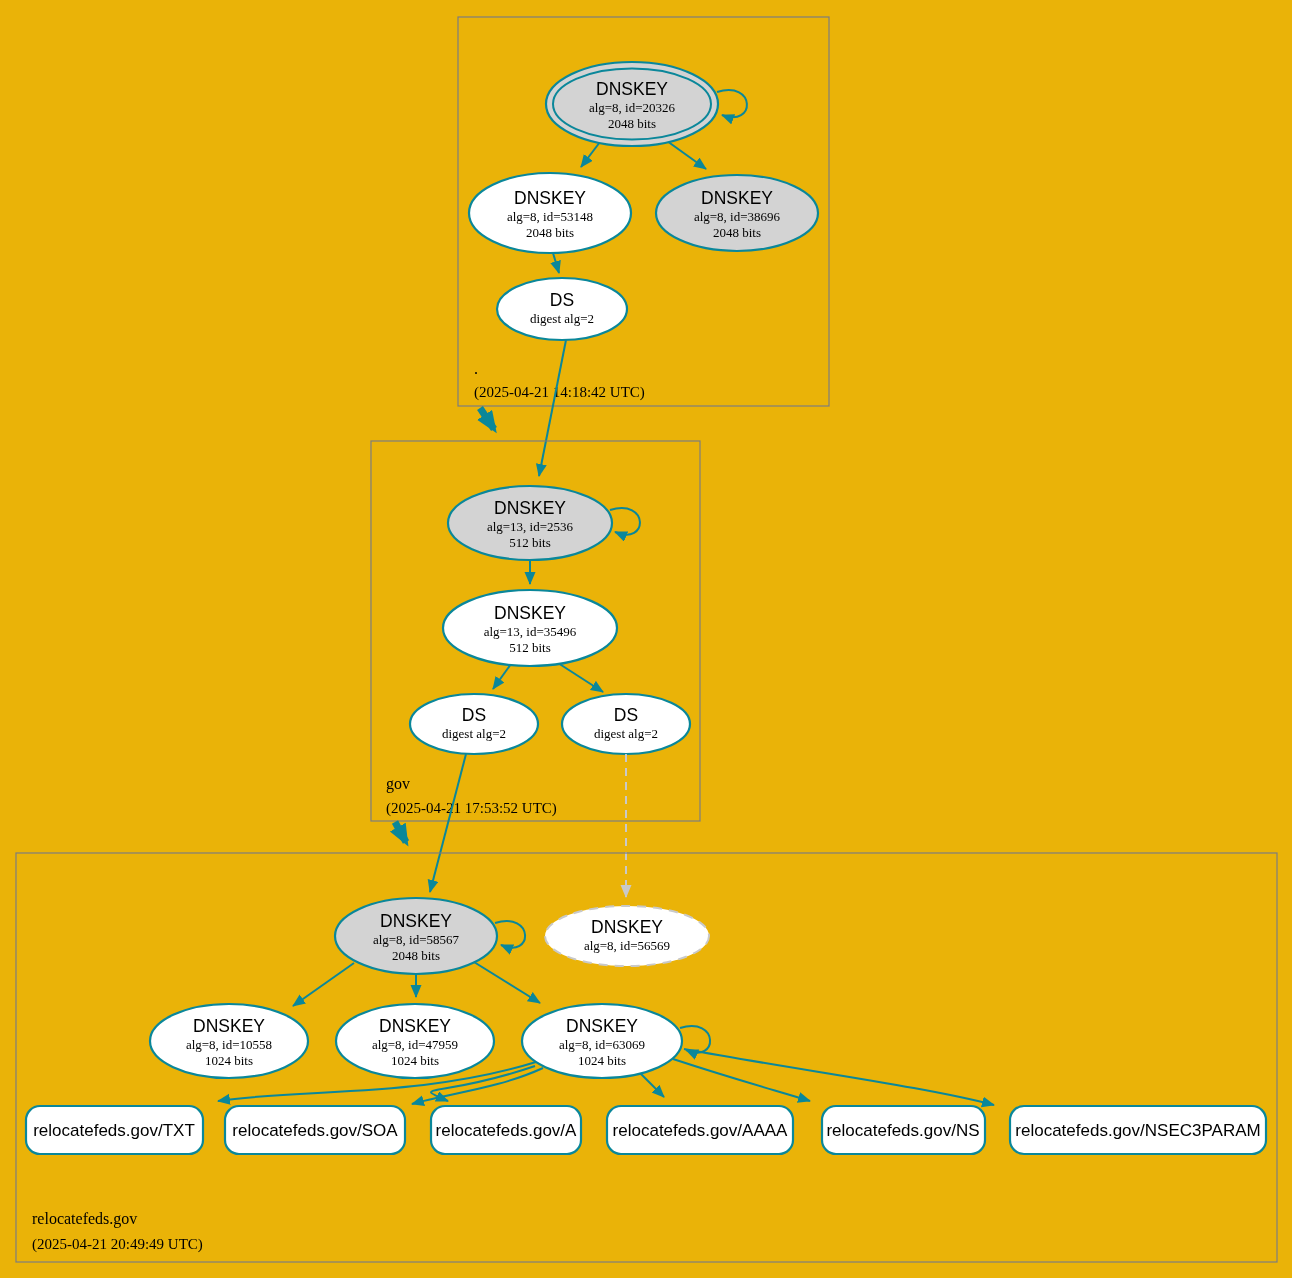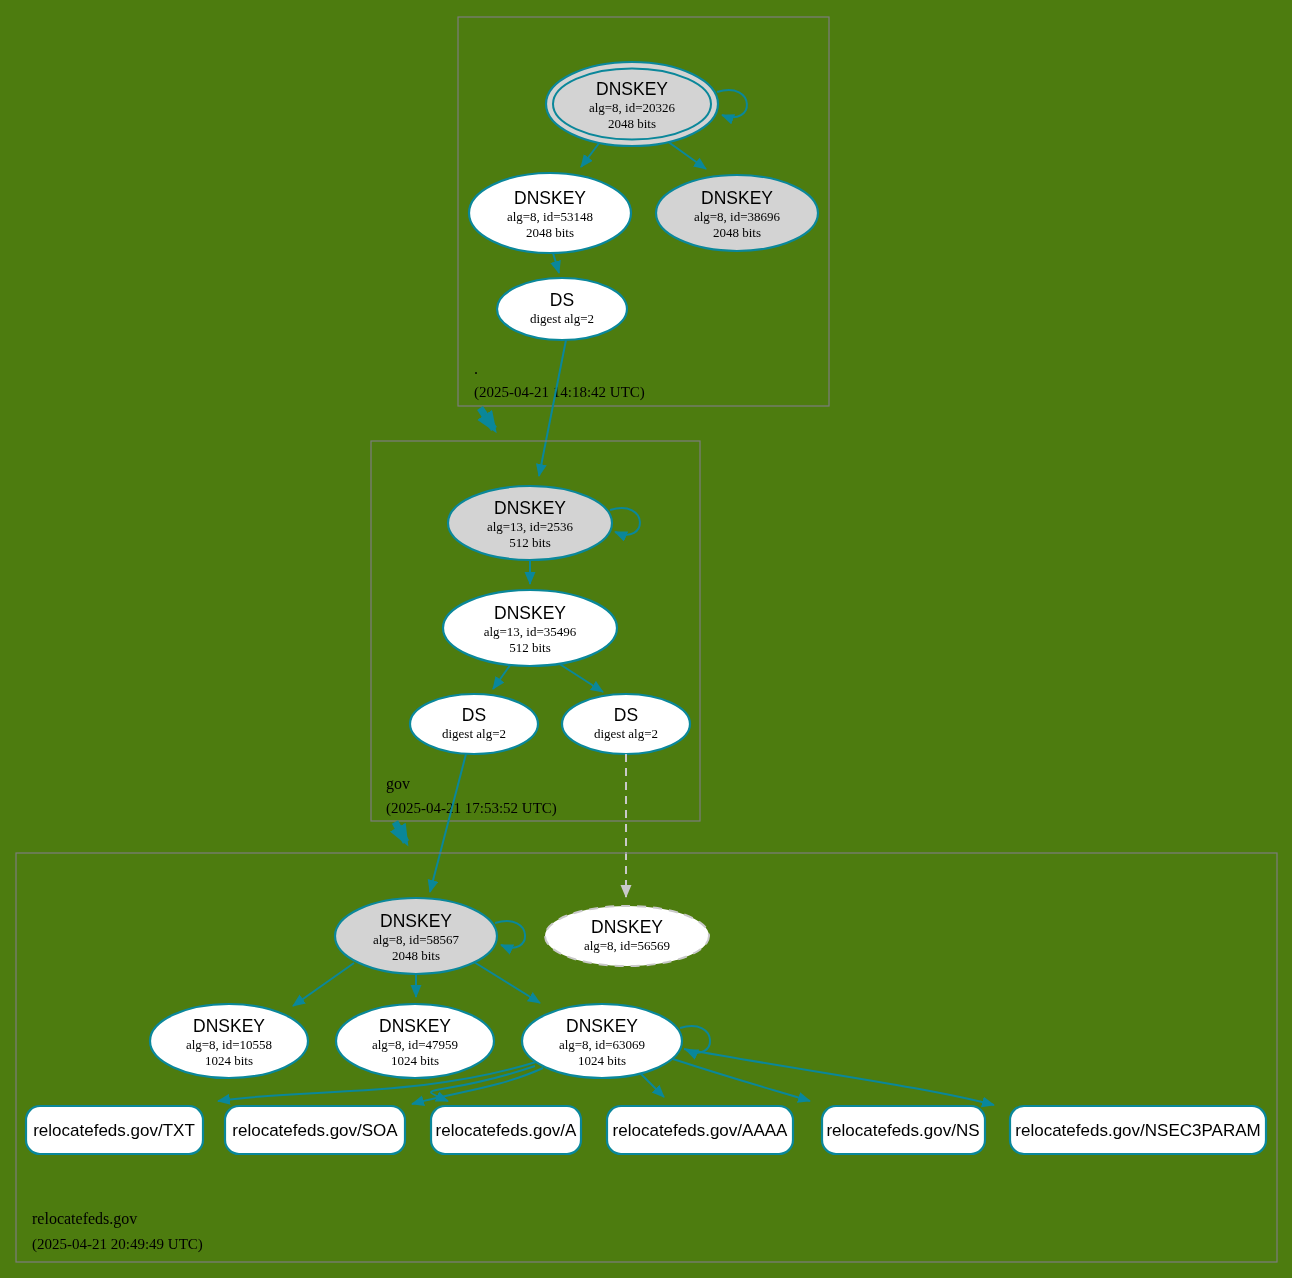--- a/index.html
+++ b/index.html
@@ -1,16 +1,16 @@
 <!DOCTYPE html>
 <html><head>
 <meta charset="utf-8">
 <style>
   html, body { margin: 0; padding: 0; background: #ffffff; }
-  .stage { position: relative; width: 1292px; height: 1278px; background: #4d7c0f; }
+  .stage { position: relative; width: 1292px; height: 1278px; background: #eab308; }
 
   
   .zone-box   { fill: none; stroke: #7d7d7d; stroke-width: 1.2; }
   .node       { fill: #ffffff; stroke: #0a879a; stroke-width: 2.2; }
   .node-gray  { fill: #d3d3d3; }
   .node-inner { fill: none; stroke: #0a879a; stroke-width: 2; }
   .node-dashed{ fill: #ffffff; stroke: #c9c9c9; stroke-width: 2; stroke-dasharray: 9 7; }
   .rrset-box  { fill: #ffffff; stroke: #0a879a; stroke-width: 2.2; }
   .edge       { fill: none; stroke: #0a879a; stroke-width: 2; }
   .edge-thick { fill: none; stroke: #0a879a; stroke-width: 7; }

